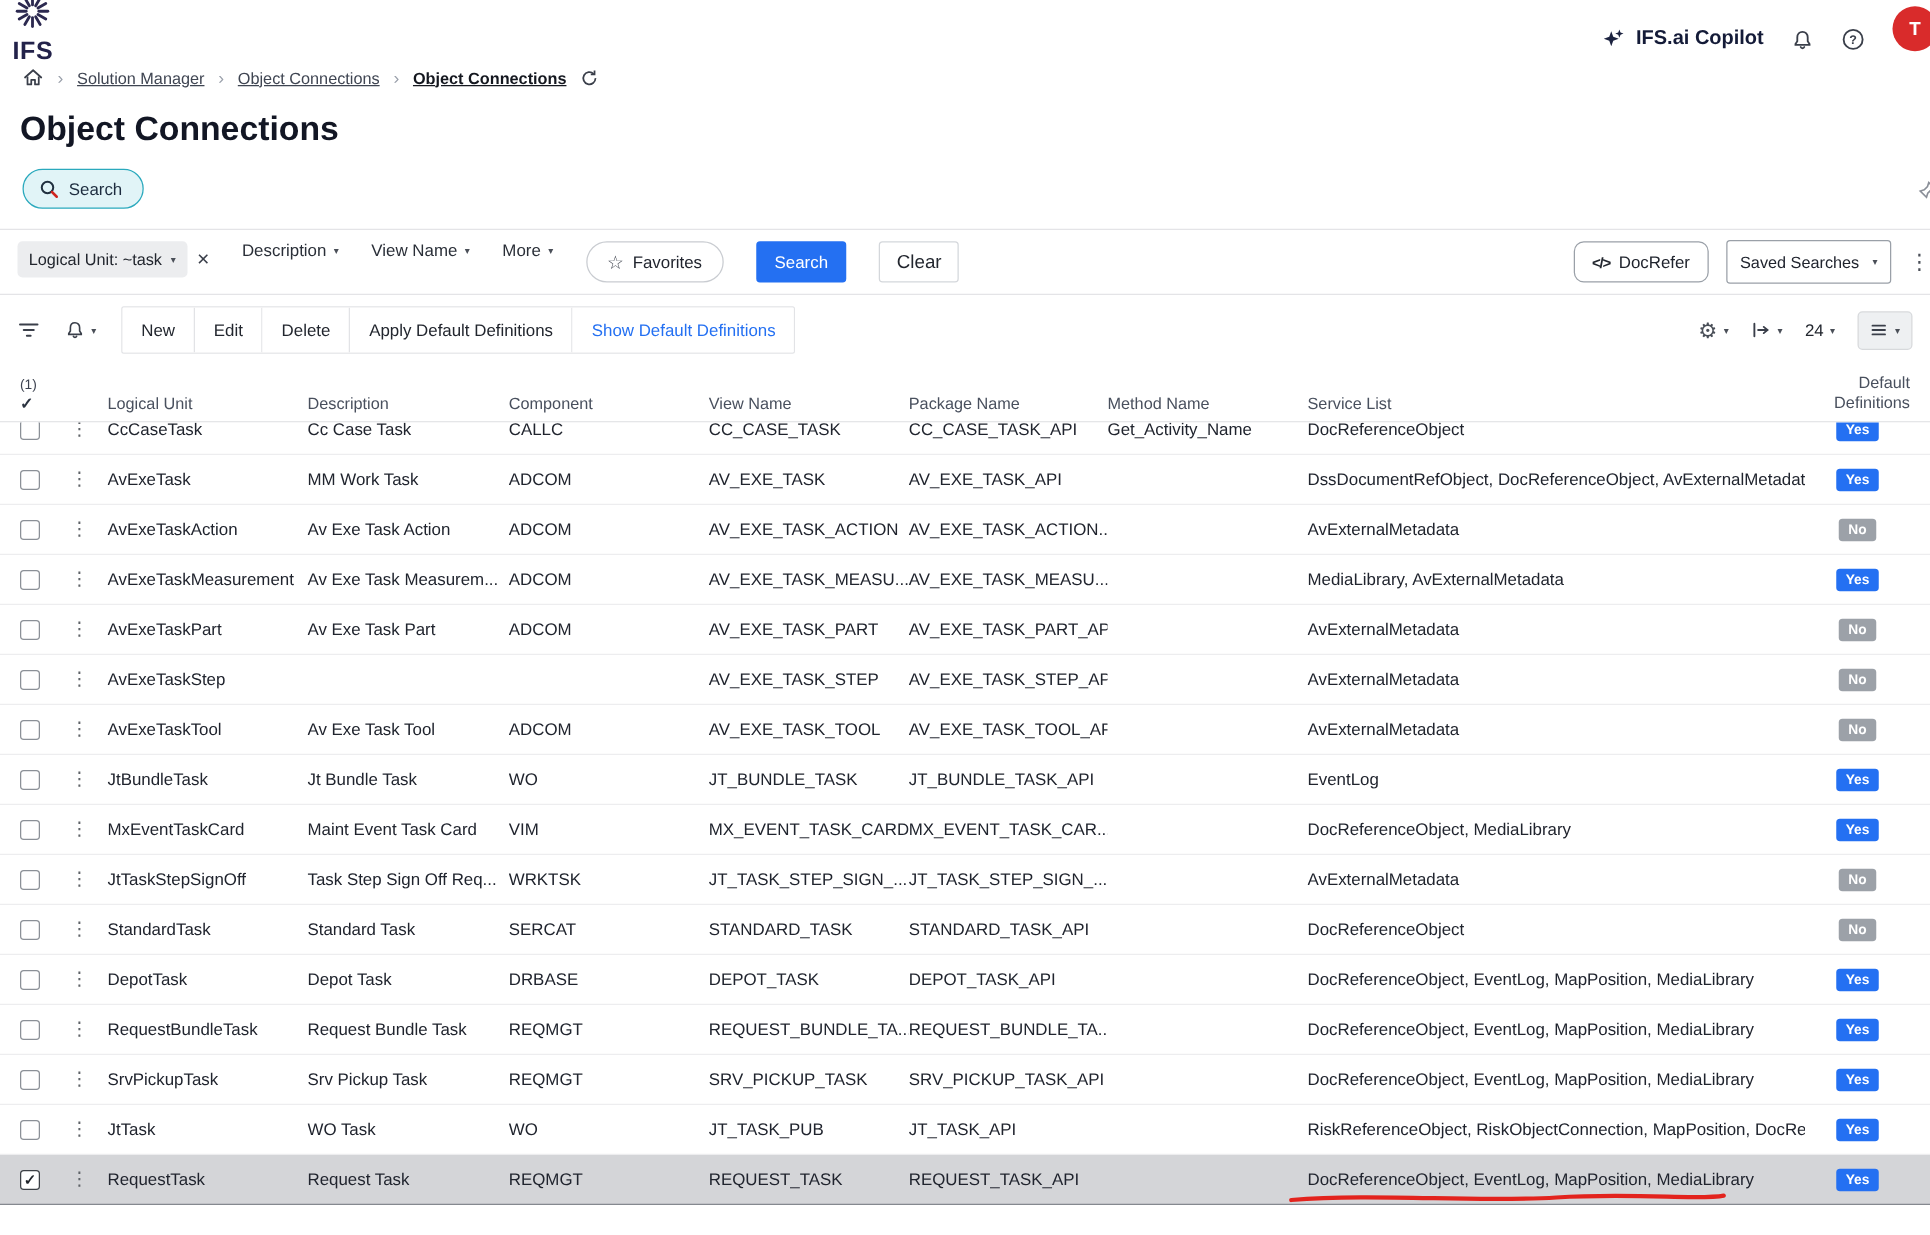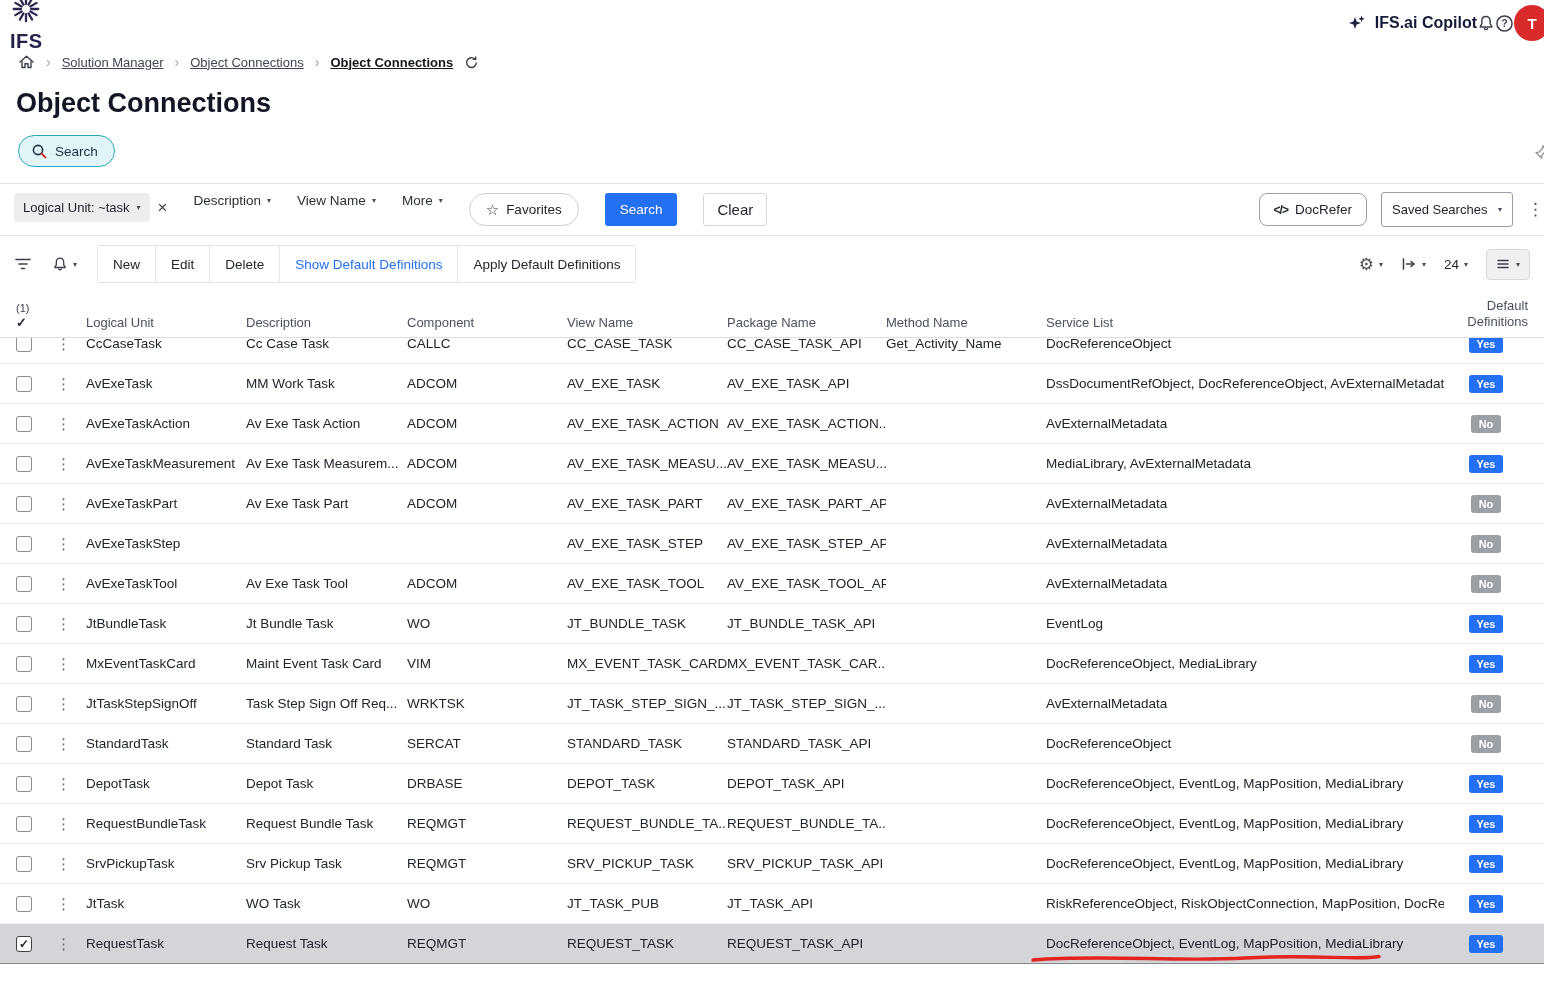--- a/index.html
+++ b/index.html
@@ -3,21 +3,21 @@
 <meta charset="utf-8">
 <style>
   * { margin:0; padding:0; box-sizing:border-box; }
   html,body { width:1544px; height:988px; background:#fff; overflow:hidden;
               font-family:"Liberation Sans", sans-serif; color:#20242e; position:relative; }
 
   
   .topbar { height:46px; display:flex; align-items:center; justify-content:space-between; padding:0 12px 0 10px; }
   .brand { display:flex; align-items:center; gap:5px;flex-direction:column; }
   .brand-text { font-size:20px; font-weight:bold; color:#23224a; letter-spacing:.5px; }
-  .topbar-right { display:flex; align-items:center; }
+  .topbar-right { display:flex; align-items:flex-end; gap:22px; }
   .copilot { display:flex; align-items:center; gap:8px; cursor:pointer; }
   .copilot-label { font-size:16px; font-weight:bold; color:#141b38; }
   .avatar { width:36px; height:36px; border-radius:50%; background:#d92b2b; color:#fff;
             display:flex; align-items:center; justify-content:center; font-size:15px; font-weight:bold; margin-right:-18px; }
 
   
   .breadcrumb { display:flex; align-items:center; gap:11px; padding-left:18px; height:32px; font-size:13px; color:#3f4552; }
   .crumb { cursor:pointer;text-decoration:underline; }
   .crumb-sep { color:#9aa0ab; font-size:14px; }
   .crumb.current { font-weight:bold; color:#14171f; }
@@ -224,22 +224,22 @@
       <svg width="16" height="16" viewBox="0 0 16 16">
         <path d="M8 2.2c-2.2 0-3.7 1.6-3.7 3.9v2.7L3 10.8v.7h10v-.7l-1.3-2V6.1C11.7 3.8 10.2 2.2 8 2.2z" fill="none" stroke="#3a3f4a" stroke-width="1.3"></path>
         <path d="M6.7 13a1.4 1.4 0 0 0 2.6 0" fill="none" stroke="#3a3f4a" stroke-width="1.3" stroke-linecap="round"></path>
       </svg>
       <span class="caret">▾</span>
     </div>
     <div class="btn-group">
       <button class="gbtn">New</button>
       <button class="gbtn">Edit</button>
       <button class="gbtn">Delete</button>
+      <button class="gbtn">Apply Default Definitions</button>
       <button class="gbtn blue">Show Default Definitions</button>
-      <button class="gbtn">Apply Default Definitions</button>
     </div>
   </div>
   <div class="toolbar-right">
     <div class="icon-dd">
       <span class="gear-glyph">⚙</span>
       <span class="caret">▾</span>
     </div>
     <div class="icon-dd">
       <svg width="16" height="14" viewBox="0 0 16 14">
         <g stroke="#3a3f4a" stroke-width="1.5" stroke-linecap="round">

